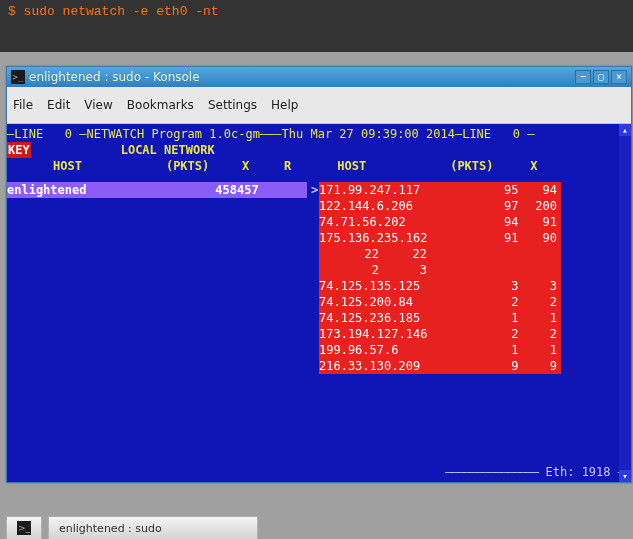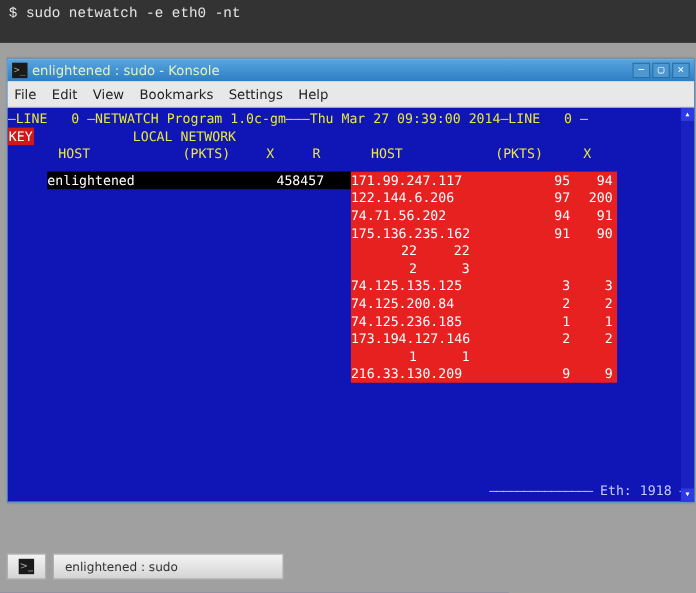--- a/index.html
+++ b/index.html
@@ -6,25 +6,25 @@
   body {
     width: 633px;
     height: 539px;
     background: #a0a0a0;
     font-family: "DejaVu Sans Mono", "Courier New", monospace;
     font-size: 12px;
     overflow: hidden;
   }
   .cmd-bar {
     background: #333333;
-    color: #e5e5e5;
+    color: #f97316;
     padding: 4px 8px;
     font-family: "Courier New", monospace;
     font-size: 13px;
-    height: 39px;
+    height: 52px;
   }
   .desktop-area {
     padding: 14px 12px 0 0;
     height: 487px;
     position: relative;
   }
   .window {
     background: #e8e8e8;
     border: 1px solid #3a7ab0;
     width: 626px;
@@ -62,48 +62,48 @@
     text-align: center;
     cursor: pointer;
   }
   .titlebar .win-btn.close { background:#4b98d2; }
   .menubar {
     display: flex;
     background: #e8e8e8;
     border-bottom: 1px solid #c0c0c0;
     height: 24px;
     align-items: center;
-    padding: 5px 6px;
+    padding: 18px 6px;
     font-family: "DejaVu Sans", sans-serif;
     font-size: 12px;
     gap: 14px;
   }
   .menubar .menu-item { color: #222; cursor: pointer; }
   .terminal {
     background: #1015b6;
     color: #c8c8ff;
     font-family: "DejaVu Sans Mono", "Courier New", monospace;
     font-size: 12px;
     line-height: 16px;
     width: 100%;
     position: relative;
     padding: 2px 0 0 0;
     height: 358px;
     overflow: hidden;
   }
   .terminal pre { font-family: inherit; white-space: pre; }
-  .t-row { display: flex; height: 16px; }
+  .t-row { display: flex; height: 16px; font-weight: bold; }
   .t-row .cell { white-space: pre; }
   .kw-key {
     background: #d01818; color: #ffffff;
     padding: 0 1px;
   }
   .hdr-yellow { color: #e8e840; }
   .local-highlight {
-    background: #000000; color: #fff; margin-left: 36px;
+    background: #8b5cf6; color: #fff;
   }
   .remote-block {
     background: #e72020; color: #fff;
   }
   .remote-block .row { display:flex; height:16px; padding-right: 4px;}
   .rp-host { width: 188px; }
   .rp-pkts { width: 60px; text-align: right; }
   .rp-x    { width: 48px; text-align: right; }
   .local-row .lhost { width: 170px; display:inline-block; }
   .local-row .lpkts { width: 60px; text-align:right; display:inline-block; }
@@ -260,20 +260,21 @@
               <span class="rp-host">74.125.236.185</span>
               <span class="rp-pkts">1</span>
               <span class="rp-x">1</span>
             </div>
             <div class="row">
               <span class="rp-host">173.194.127.146</span>
               <span class="rp-pkts">2</span>
               <span class="rp-x">2</span>
             </div>
             <div class="row">
+              <span class="rp-host">199.96.57.6</span>
               <span class="rp-pkts">1</span>
               <span class="rp-x">1</span>
             </div>
             <div class="row">
               <span class="rp-host">216.33.130.209</span>
               <span class="rp-pkts">9</span>
               <span class="rp-x">9</span>
             </div>
           </div>
       </div>

